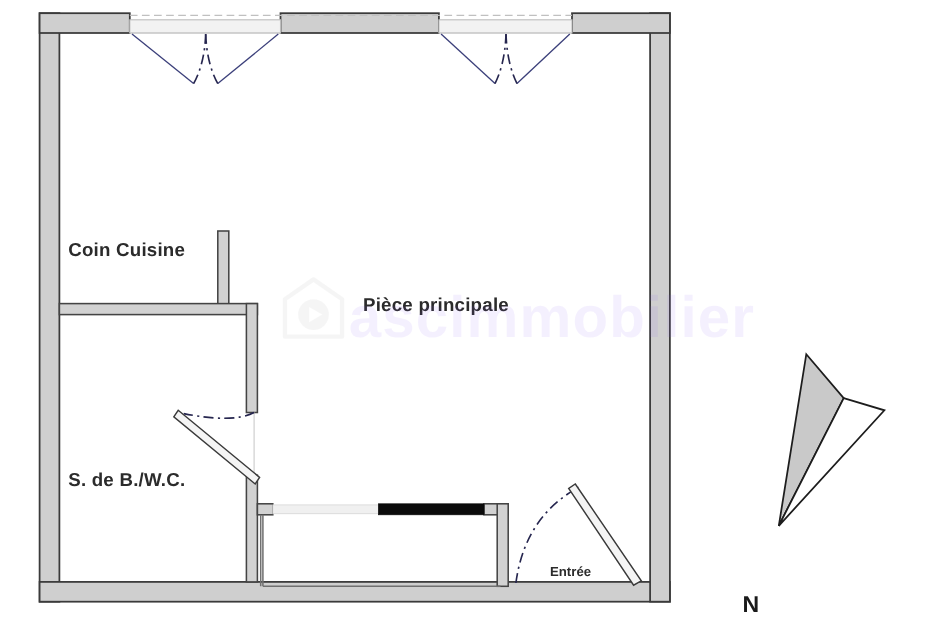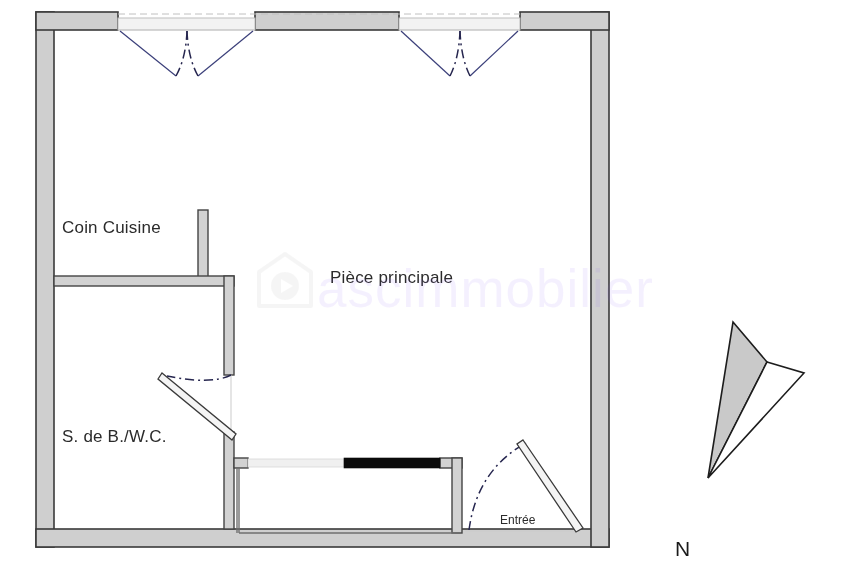--- a/index.html
+++ b/index.html
@@ -12,20 +12,21 @@
     width: 850px;
     height: 572px;
     overflow: hidden;
     font-family: "Liberation Sans", sans-serif;
   }
   #floorplan-root {
     position: relative;
     width: 850px;
     height: 445px;
     background: #ffffff;
+    font-weight: bold;
   }
   #plan-svg {
     position: absolute;
     left: 0;
     top: 0;
     width: 850px;
     height: 572px;
     display: block;
   }
   .room-label {

